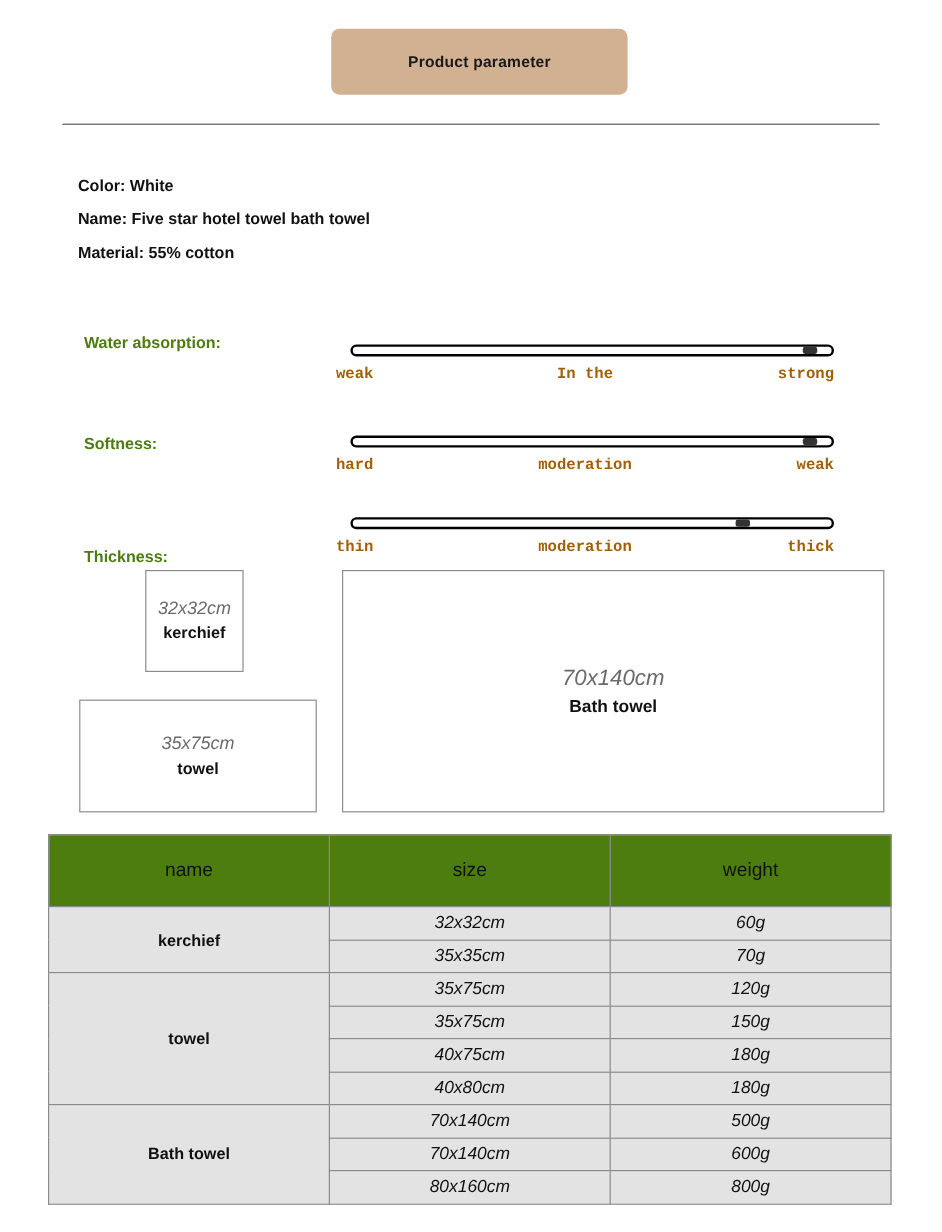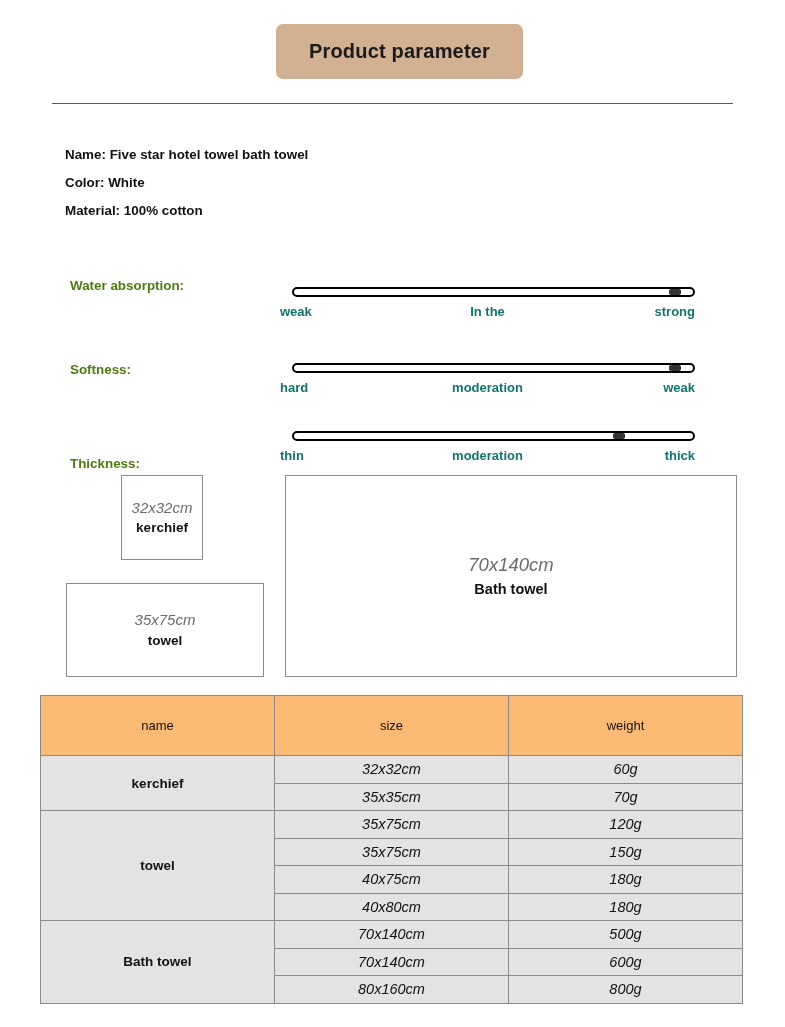--- a/index.html
+++ b/index.html
@@ -15,21 +15,21 @@
   
   .banner {
     position: absolute;
     left: 276px; top: 24px;
     width: 247px; height: 55px;
     background: #d2b092;
     border-radius: 7px;
     display: flex; align-items: center; justify-content: center;
   }
   .banner-text {
-    font-size: 20px;
+    font-size: 13px;
     font-weight: bold;
     color: #1a1a1a;
     letter-spacing: .2px;
   }
 
   .divider {
     position: absolute;
     left: 52px; top: 103px;
     width: 681px; height: 0;
     border-top: 1.6px solid #5a5a5a;
@@ -81,22 +81,23 @@
 
   .scale {
     position: absolute;
     left: 280px; top: 28px;
     width: 415px; height: 18px;
   }
   .scale span {
     position: absolute;
     font-size: 13px;
     font-weight: bold;
-    color: #0f766e;
-    white-space: nowrap;
+    color: #a16207;
+    white-space: nowrap;
+    font-family: Liberation Mono, monospace;
   }
   .scale .s-left  { left: 0; }
   .scale .s-mid   { left: 50%; transform: translateX(-50%); }
   .scale .s-right { right: 0; margin-left: 28px; }
 
   
   .size-box {
     position: absolute;
     border: 1.3px solid #8c8c8c;
     background: #ffffff;
@@ -133,23 +134,23 @@
     width: 702px;
     border-collapse: collapse;
     table-layout: fixed;
   }
   .tbl td, .tbl th {
     border: 1.4px solid #8a8a8a;
     text-align: center;
     vertical-align: middle;
   }
   .tbl thead th {
-    background: #fdba74;
+    background: #4d7c0f;
     height: 60px;
-    font-size: 13px;
+    font-size: 16px;
     font-weight: normal;
     color: #111111;
   }
   .tbl tbody td {
     background: #e3e3e3;
     height: 27.5px;
     font-size: 14.5px;
     font-style: italic;
     color: #111111;
   }
@@ -167,23 +168,23 @@
 
 <div class="page">
 
   <div class="banner">
     <div class="banner-text">Product parameter</div>
   </div>
 
   <div class="divider"></div>
 
   <div class="specs">
+    <div class="spec-line">Color: White</div>
     <div class="spec-line">Name: Five star hotel towel bath towel</div>
-    <div class="spec-line">Color: White</div>
-    <div class="spec-line">Material: 100% cotton</div>
+    <div class="spec-line">Material: 55% cotton</div>
   </div>
 
   <div class="slider-row r1">
     <div class="slider-label">Water absorption:</div>
     <div class="track">
       <div class="marker" id="m0" style="left: calc(97% - 12px);"></div>
     </div>
     <div class="scale">
       <span class="s-left">weak</span>
       <span class="s-mid">In the</span>

